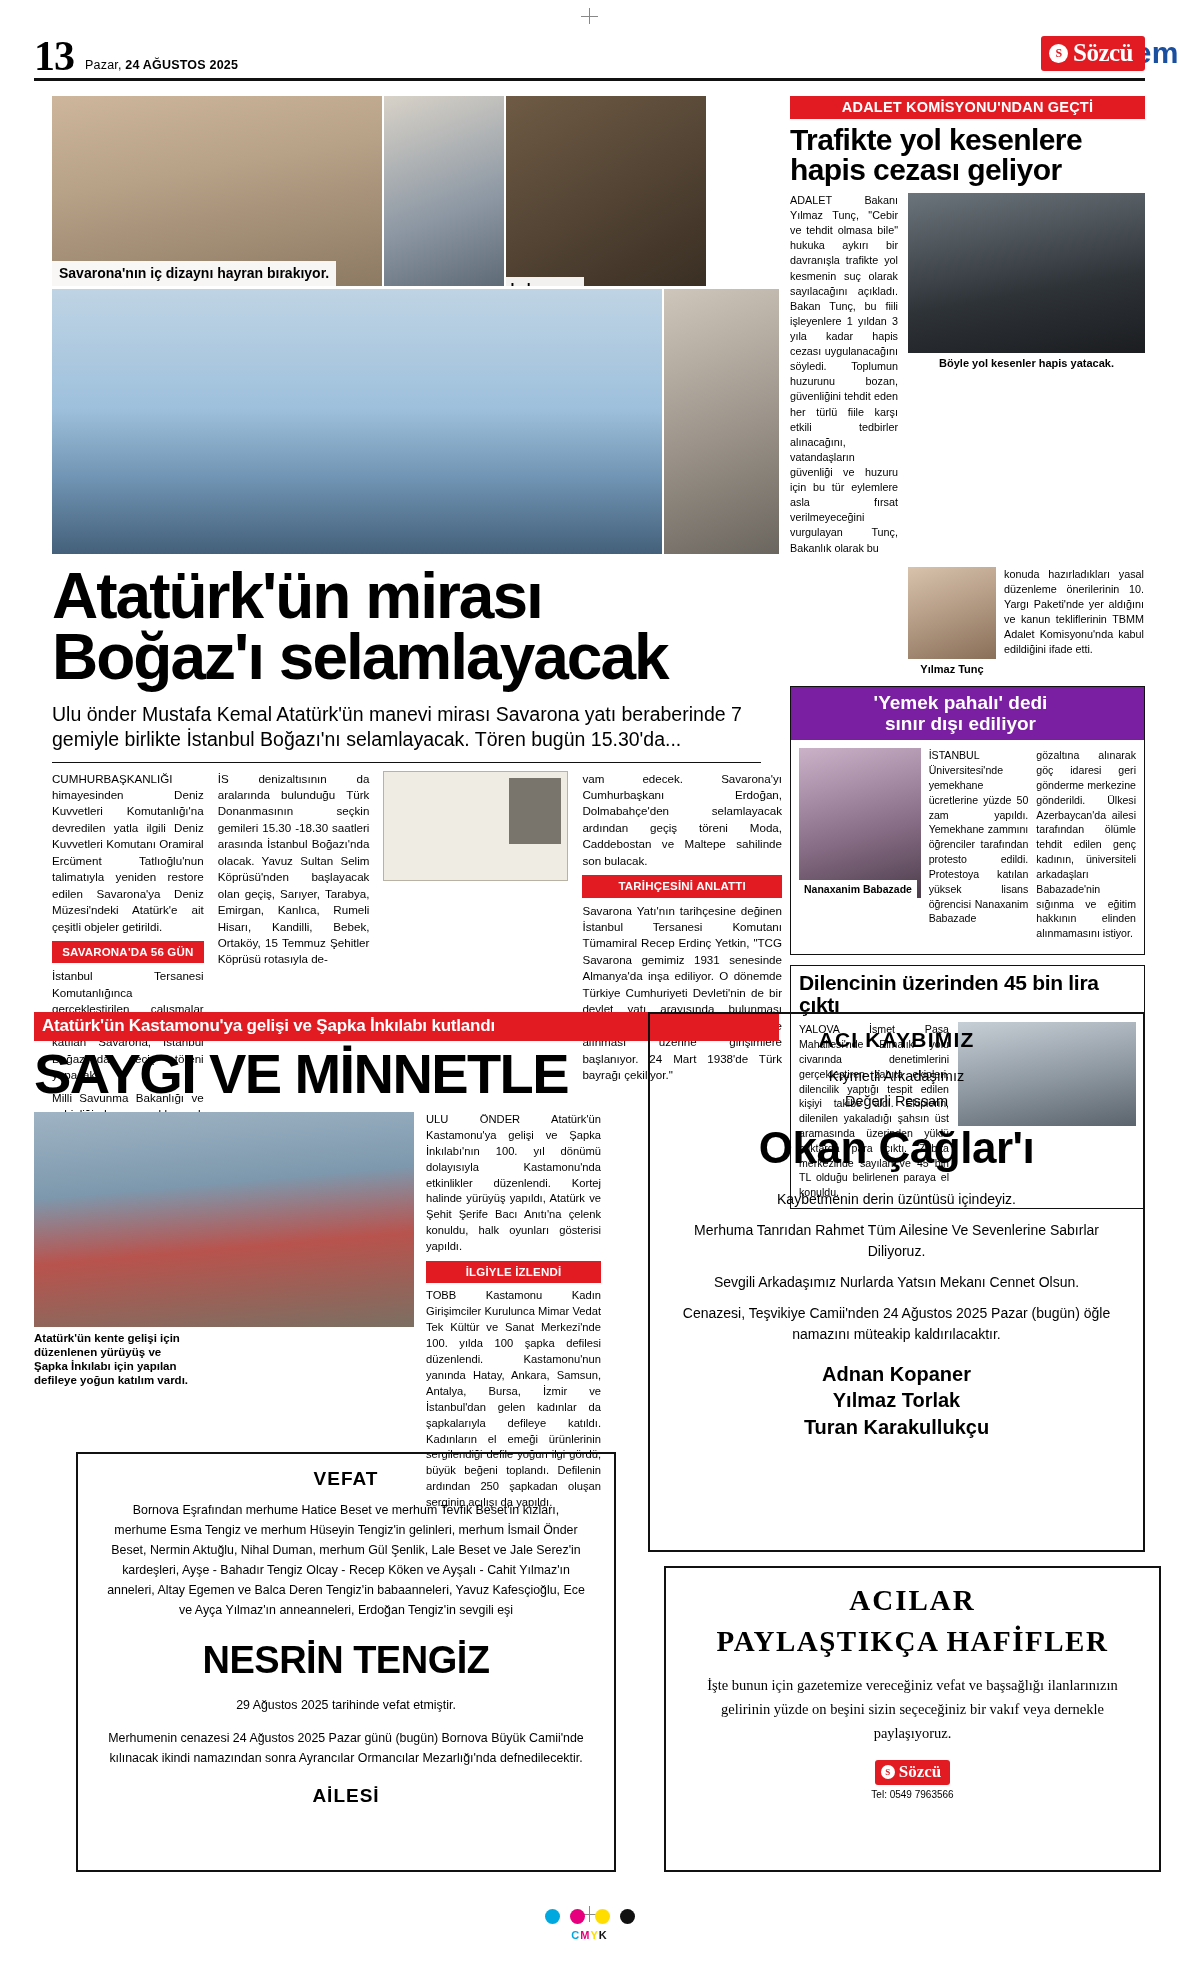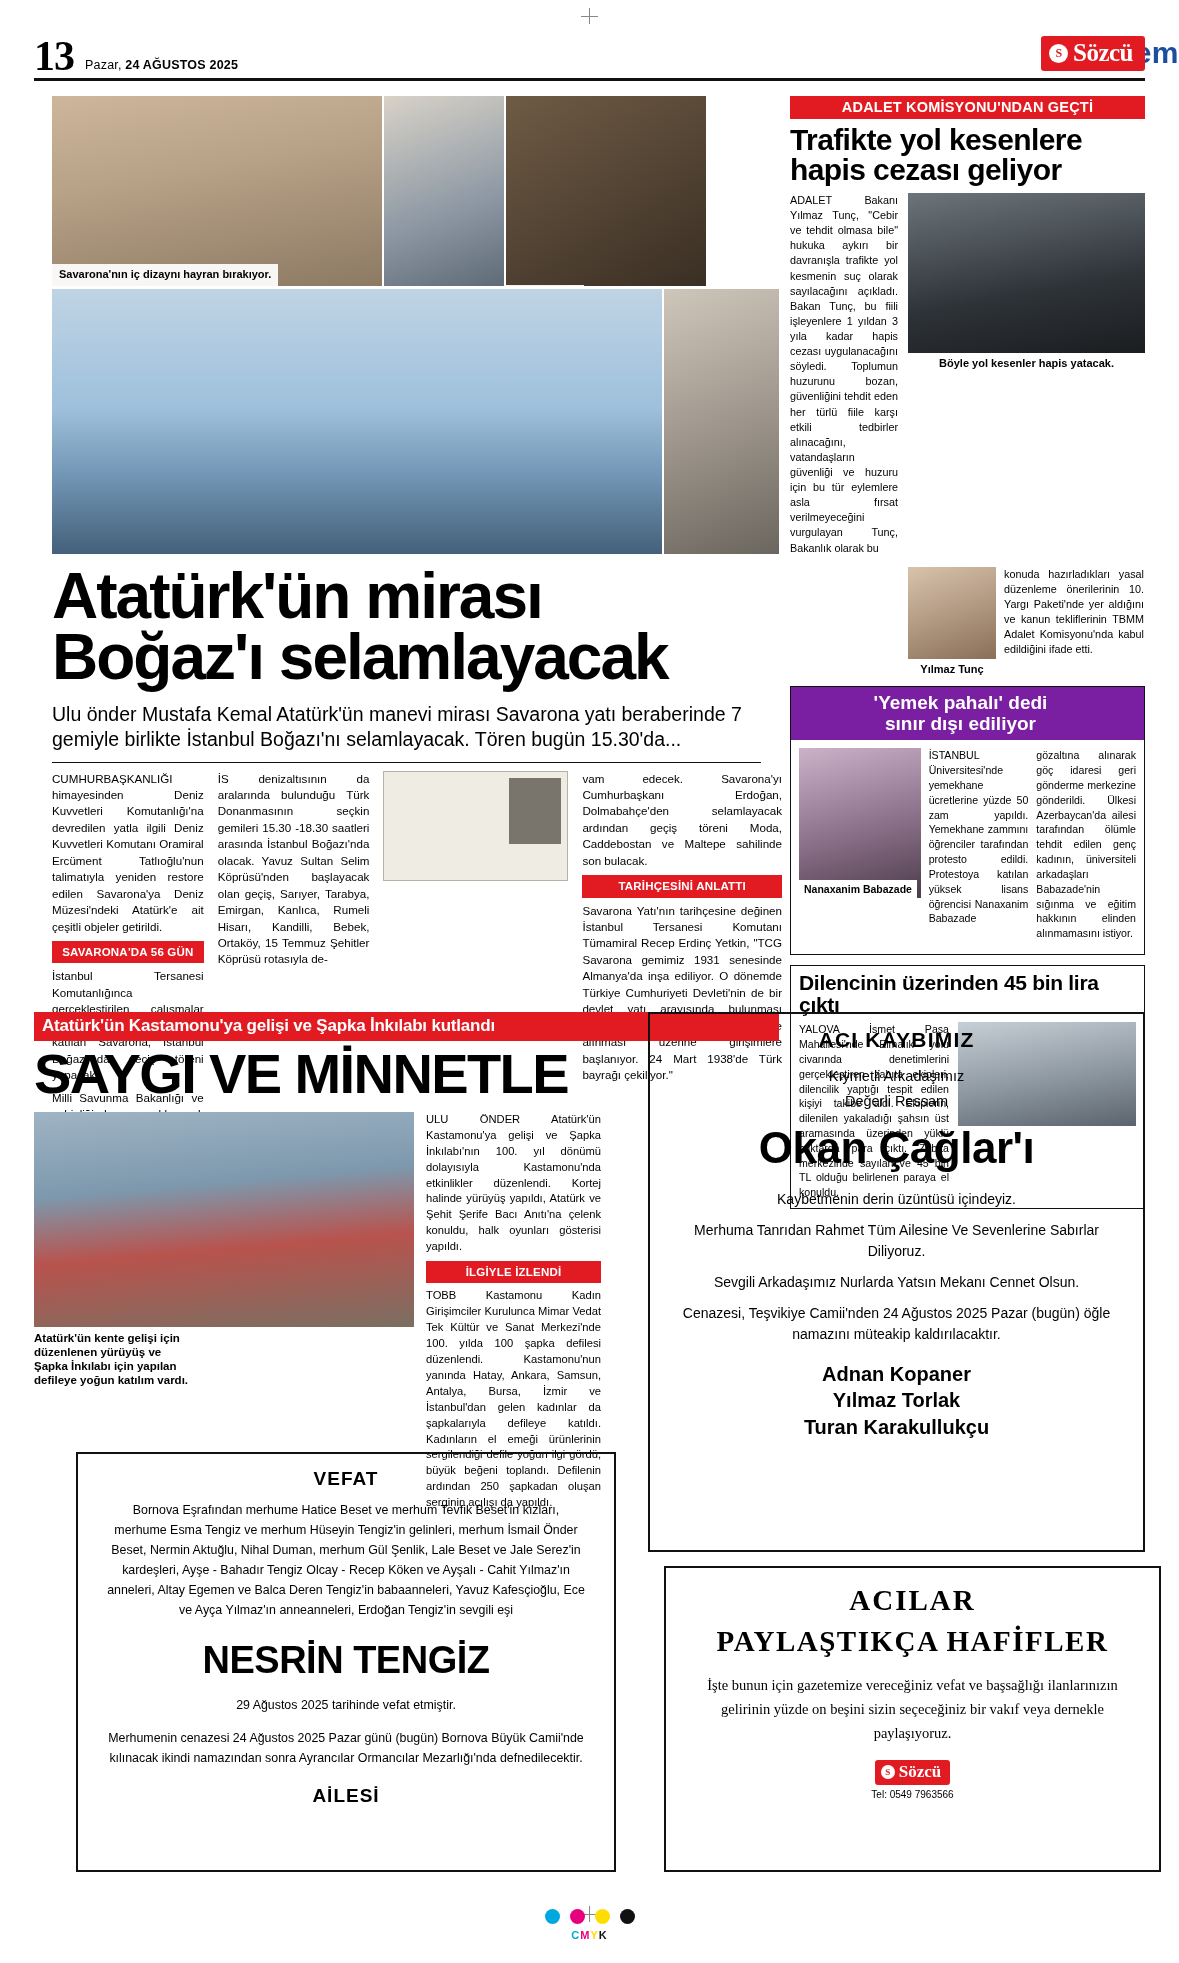--- a/index.html
+++ b/index.html
@@ -55,21 +55,21 @@
     background: #fff; color:#e21b23; font-size: 12px; line-height: 19px;
     text-align:center; font-family:"Liberation Serif", serif;
   }
   .crop-tick { position:absolute; background:#888; }
 
   
   .main-col { position: absolute; left: 34px; top: 96px; width: 745px; }
   .photo { background:#9aa7b1; position:relative; overflow:hidden; }
   .cap {
     position:absolute; left:0; bottom:0; background:rgba(255,255,255,.93);
-    font-size:11px; font-weight:bold; padding:4px 7px; line-height:1.25;
+    font-size:14px; font-weight:bold; padding:4px 7px; line-height:1.25;
   }
   .cap.center { text-align:center; }
 
   .topphotos { position:relative; height:190px; }
   .p-interior { position:absolute; left:18px; top:0; width:330px; height:190px;
     background: linear-gradient(170deg,#cdb69b 0%,#b7a187 40%,#8d7a63 100%); }
   .p-person { position:absolute; left:350px; top:0; width:120px; height:190px;
     background: linear-gradient(160deg,#d8d2c8,#8d98a4 60%,#5f6a77); }
   .p-wheel { position:absolute; left:472px; top:0; width:200px; height:190px;
     background: linear-gradient(150deg,#6f5b45,#3a2f24); }

